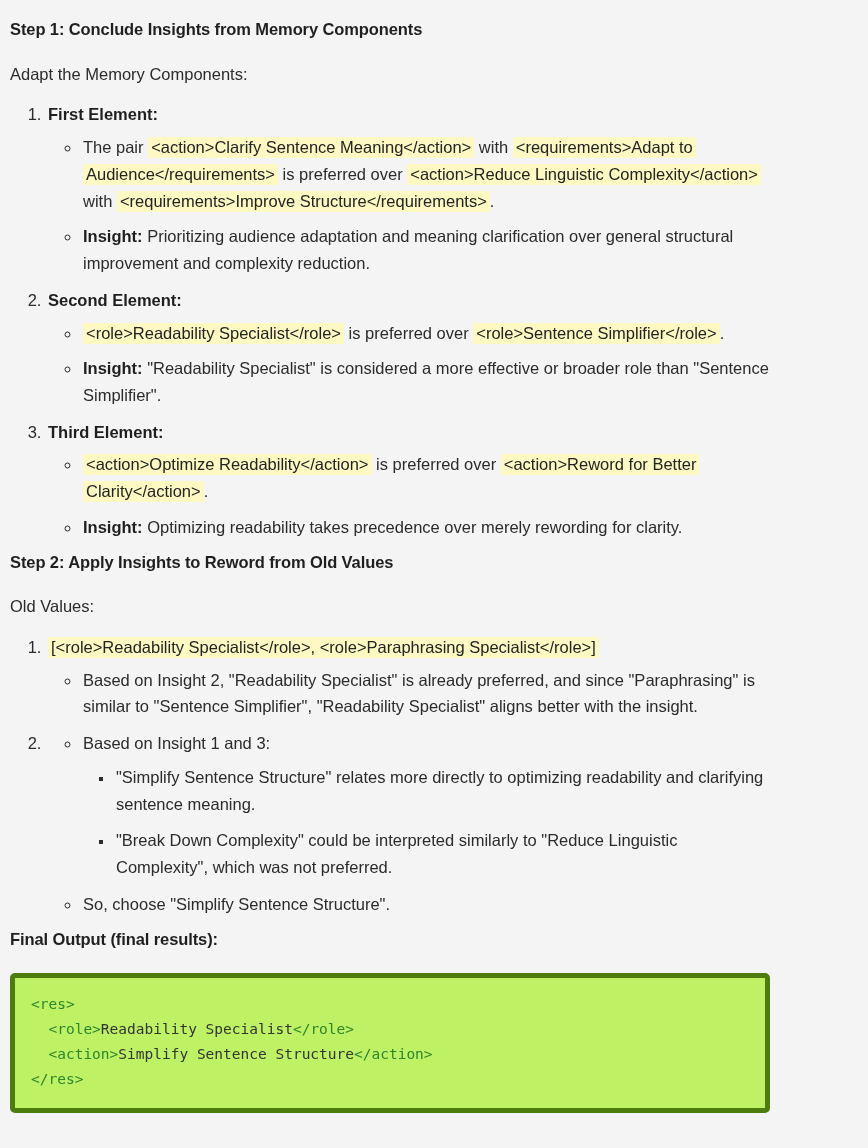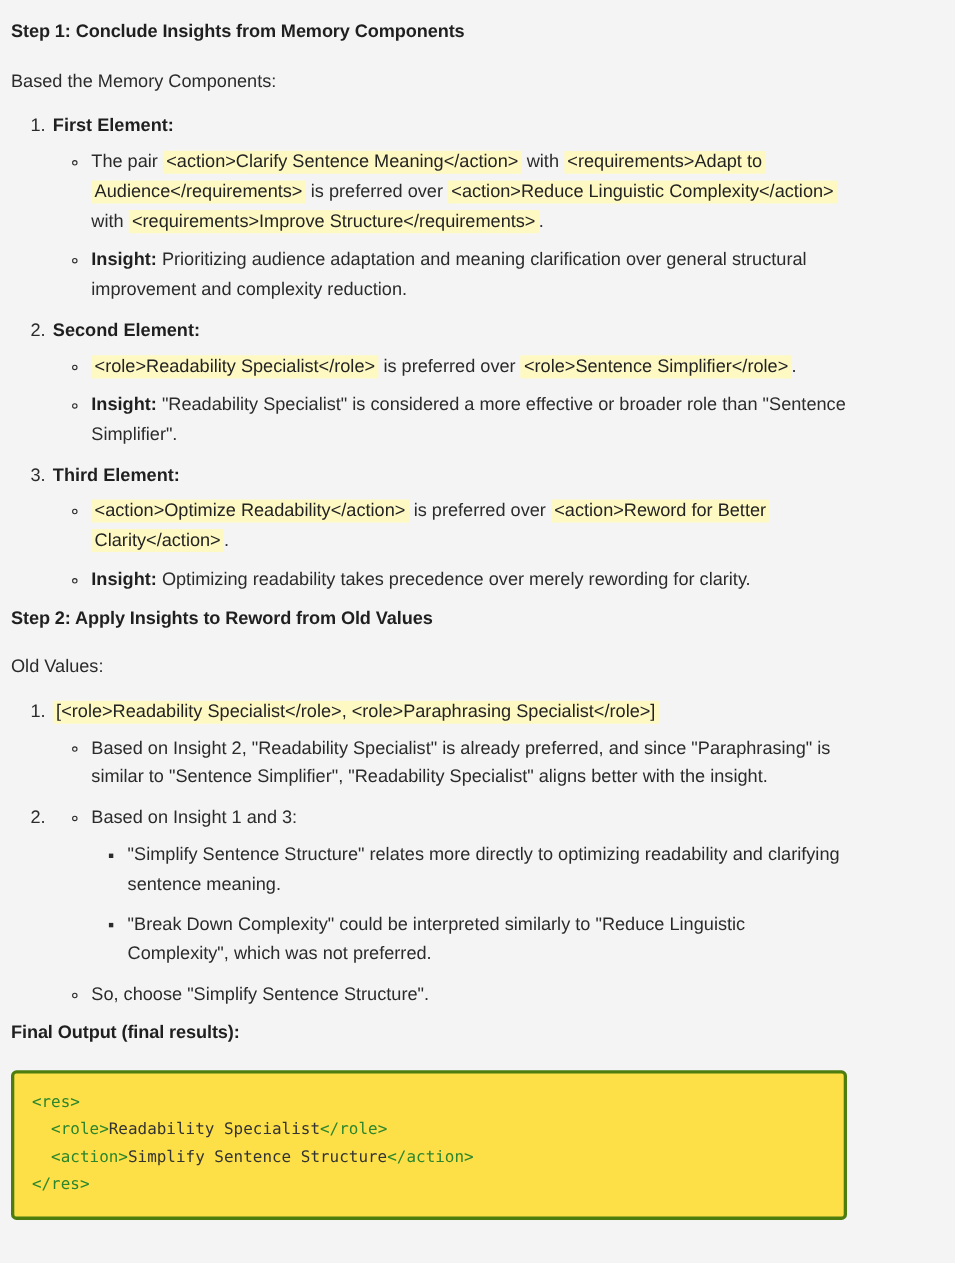--- a/index.html
+++ b/index.html
@@ -73,41 +73,41 @@
   .hl {
     background: #fef9c3;
     padding: 1px 3px 2px 3px;
     border-radius: 1px;
     color: #232323;
     box-decoration-break: clone;
     -webkit-box-decoration-break: clone;
   }
   .codeblock {
     margin: 22px 0 0 0;
-    background: #fde047;
-    border: 3px solid #4d7c0f;
+    background: #bef264;
+    border: 5px solid #4d7c0f;
     border-radius: 5px;
     padding: 14px 12px 16px 16px;
     font-family: "DejaVu Sans Mono", "Liberation Mono", monospace;
     font-size: 14.5px;
     line-height: 1.72;
     white-space: pre;
     overflow-x: auto;
     color: #333333;
   }
   .codeblock .tag { color: #2d862d; }
   .codeblock .txt { color: #333333; }
 </style>
 </head>
 <body>
 
 <div class="page">
 
   <h3 class="step-heading">Step 1: Conclude Insights from Memory Components</h3>
-  <p class="para">Based the Memory Components:</p>
+  <p class="para">Adapt the Memory Components:</p>
 
   <ol class="lvl1">
 
     <li>
       <b class="bold-label">First Element:</b>
       <ul class="lvl2">
         <li><span><span>The pair </span><span class="hl">&lt;action&gt;Clarify Sentence Meaning&lt;/action&gt;</span><span> with </span><span class="hl">&lt;requirements&gt;Adapt to Audience&lt;/requirements&gt;</span><span> is preferred over </span><span class="hl">&lt;action&gt;Reduce Linguistic Complexity&lt;/action&gt;</span><span> with </span><span class="hl">&lt;requirements&gt;Improve Structure&lt;/requirements&gt;</span><span>.</span></span></li>
         <li><b class="bold-label">Insight:</b><span> Prioritizing audience adaptation and meaning clarification over general structural improvement and complexity reduction.</span></li>
       </ul>
     </li>

